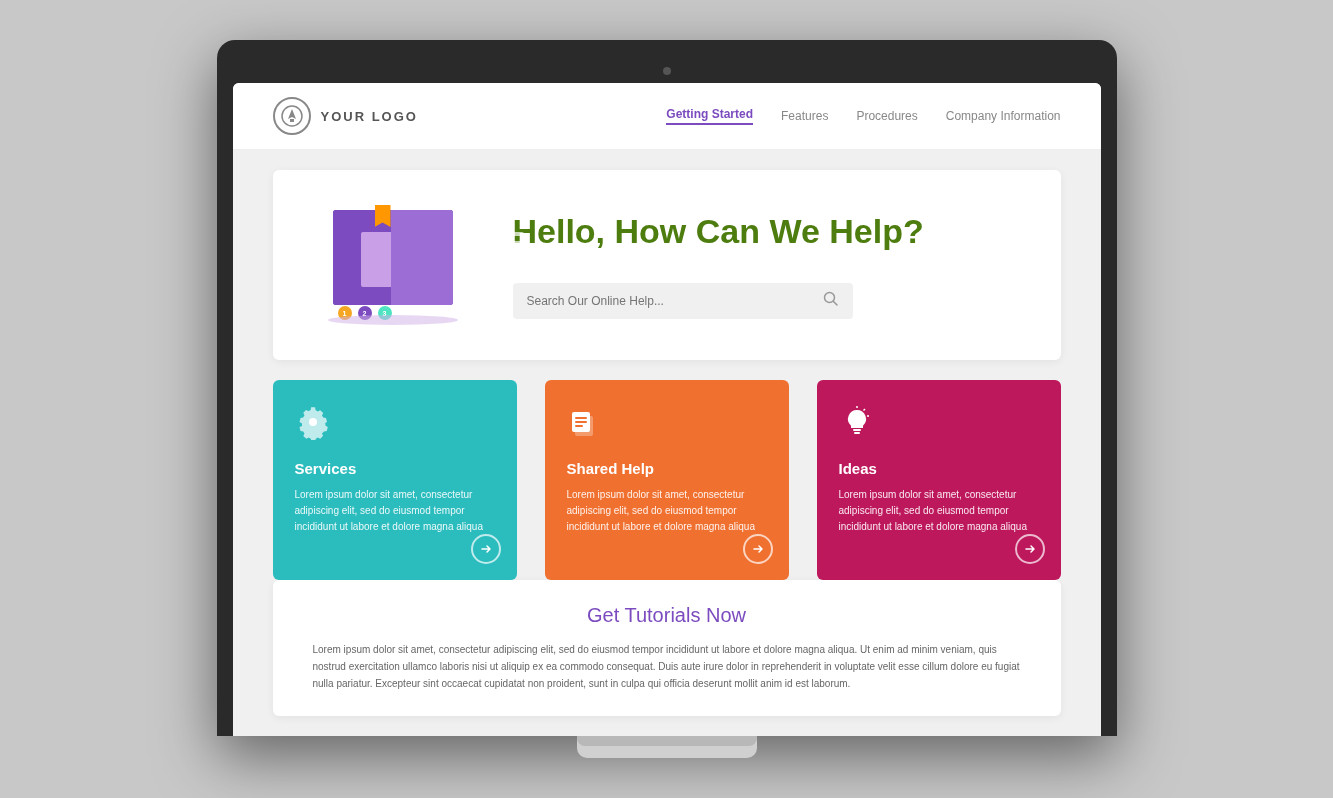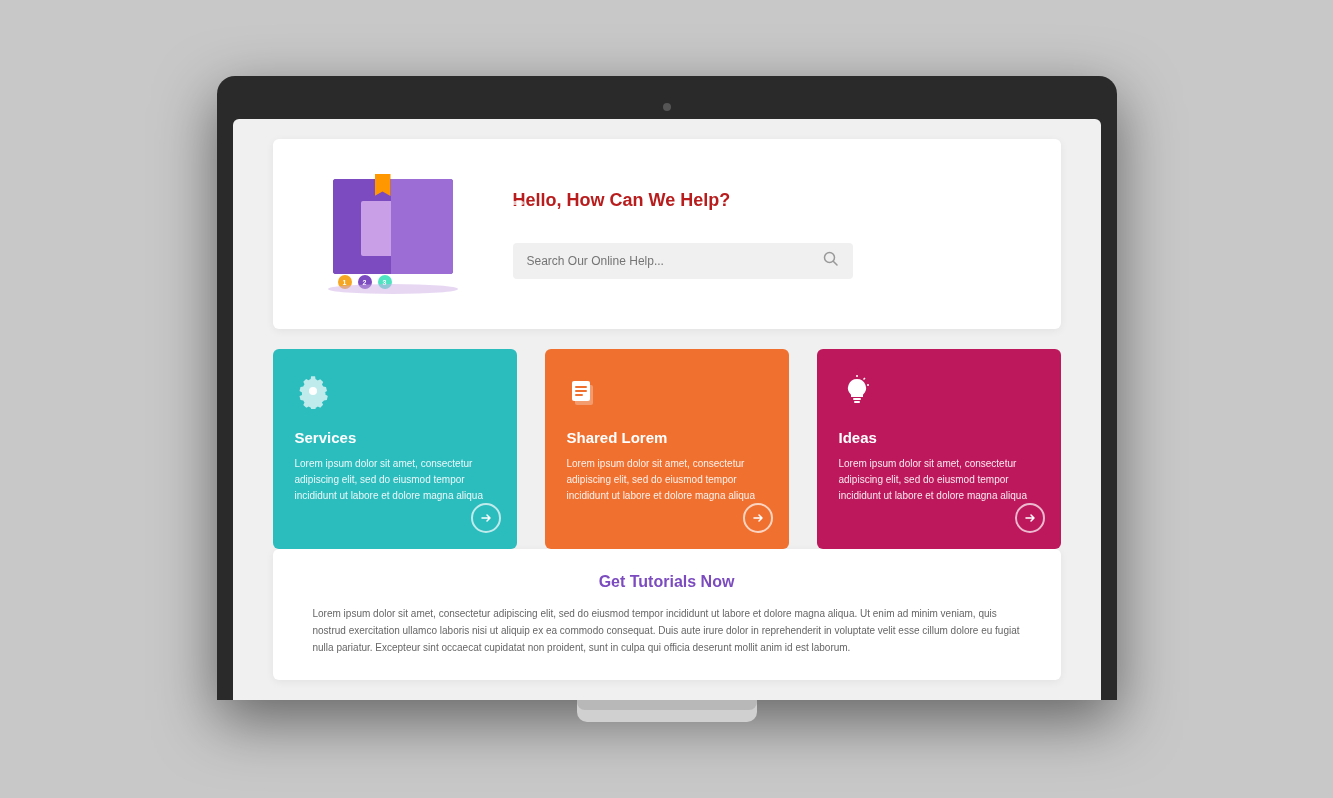--- a/index.html
+++ b/index.html
@@ -241,23 +241,23 @@
       background: #d0b0e8;
       border-radius: 50%;
       opacity: 0.5;
     }
 
     .hero-content {
       flex: 1;
     }
 
     .hero-title {
-      font-size: 18px;
+      font-size: 34px;
       font-weight: 700;
-      color: #b91c1c;
+      color: #4d7c0f;
       margin-bottom: 32px;
     }
 
     .search-box {
       display: flex;
       align-items: center;
       background: #f0f0f0;
       border-radius: 4px;
       padding: 8px 14px;
       max-width: 340px;
@@ -332,22 +332,22 @@
     
     .tutorial-card {
       background: #fff;
       border-radius: 6px;
       padding: 24px 40px;
       box-shadow: 0 2px 8px rgba(0,0,0,0.06);
     }
 
     .tutorial-title {
       color: #7b4bbf;
-      font-size: 16px;
-      font-weight: 700;
+      font-size: 20px;
+      font-weight: 400;
       text-align: center;
       margin-bottom: 14px;
     }
 
     .tutorial-text {
       font-size: 10px;
       color: #666;
       line-height: 1.7;
       text-align: left;
     }
@@ -356,20 +356,38 @@
 <body>
 
 <div style="display:flex; flex-direction:column; align-items:center;">
   <div class="laptop-outer">
     <div class="laptop-camera">
       <div class="laptop-camera-dot"></div>
     </div>
     <div class="laptop-screen">
       <div class="website">
 
+        <div class="header">
+          <div class="logo-area">
+            <div class="logo-circle">
+              <svg width="22" height="22" viewBox="0 0 22 22" fill="none">
+                <circle cx="11" cy="11" r="10" stroke="#888" stroke-width="1.5" fill="none"></circle>
+                <polygon points="11,4 15,14 11,12 7,14" fill="#888"></polygon>
+                <rect x="9" y="14" width="4" height="3" fill="#888"></rect>
+              </svg>
+            </div>
+            <span class="logo-text">YOUR LOGO</span>
+          </div>
+          <nav class="nav">
+            <a class="nav-item active">Getting Started</a>
+            <a class="nav-item">Features</a>
+            <a class="nav-item">Procedures</a>
+            <a class="nav-item">Company Information</a>
+          </nav>
+        </div>
 
         <div class="main">
 
           <div class="hero-card">
             <div class="hero-illustration">
               <div class="book-container">
                 <div class="book-spine"></div>
                 <div class="book-left-page">
                   <div class="book-left-content"></div>
                 </div>
@@ -426,21 +444,21 @@
             <div class="feature-card orange">
               <div class="card-icon">
                 <svg width="36" height="36" viewBox="0 0 36 36" fill="white">
                   <rect x="8" y="12" width="18" height="20" rx="2" fill="white" opacity="0.3"></rect>
                   <rect x="5" y="8" width="18" height="20" rx="2" fill="white"></rect>
                   <rect x="8" y="13" width="12" height="2" rx="1" fill="#f07030"></rect>
                   <rect x="8" y="17" width="12" height="2" rx="1" fill="#f07030"></rect>
                   <rect x="8" y="21" width="8" height="2" rx="1" fill="#f07030"></rect>
                 </svg>
               </div>
-              <div class="card-title">Shared Lorem</div>
+              <div class="card-title">Shared Help</div>
               <div class="card-text">Lorem ipsum dolor sit amet, consectetur adipiscing elit, sed do eiusmod tempor incididunt ut labore et dolore magna aliqua</div>
               <div class="card-arrow">
                 <svg width="14" height="14" viewBox="0 0 14 14" fill="white">
                   <path d="M3 7h8M8 4l3 3-3 3" stroke="white" stroke-width="1.5" stroke-linecap="round" stroke-linejoin="round" fill="none"></path>
                 </svg>
               </div>
             </div>
 
             <div class="feature-card yellow">
               <div class="card-icon">

